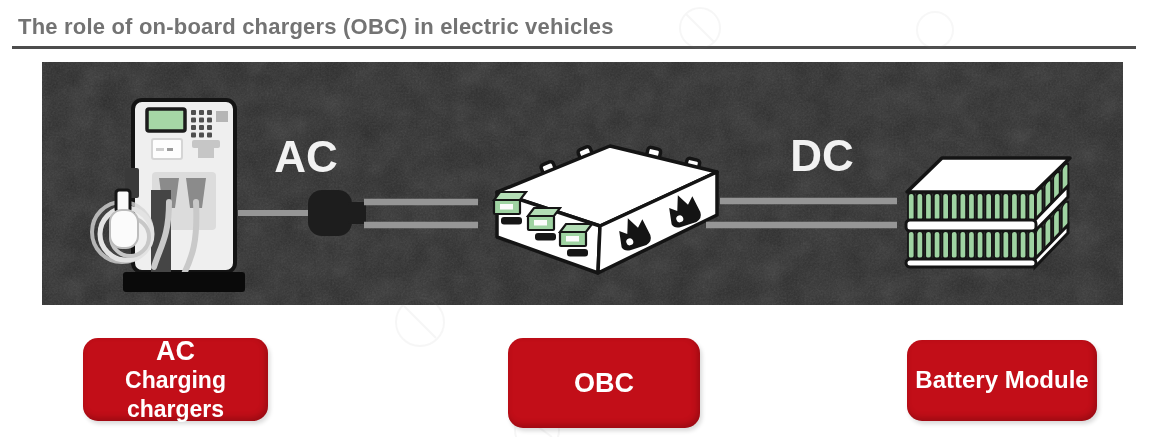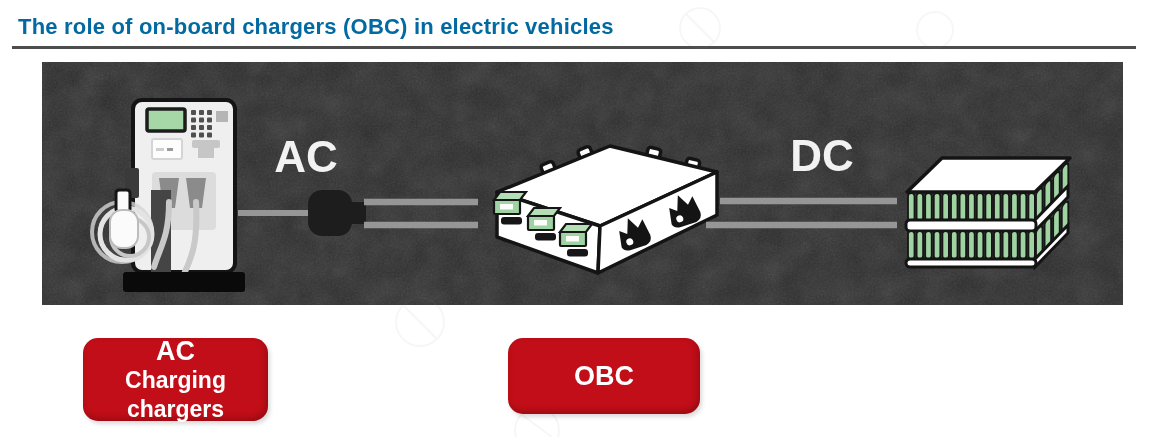--- a/index.html
+++ b/index.html
@@ -1,37 +1,37 @@
 <!DOCTYPE html>
 <html><head>
 <meta charset="utf-8">
 <style>
   html,body{margin:0;padding:0;background:#ffffff;}
   .page{
     position:relative;width:1173px;height:437px;background:#ffffff;overflow:hidden;
     font-family:"Liberation Sans",sans-serif;
   }
   .page-title{
-    position:absolute;left:18px;top:14px;font-size:22px;font-weight:bold;color:#0369a1;
+    position:absolute;left:18px;top:14px;font-size:22px;font-weight:bold;color:#737373;
     letter-spacing:0.2px;white-space:nowrap;
   }
   .title-rule{
     position:absolute;left:12px;top:46px;width:1124px;height:3px;background:#4d4d4d;
   }
   .banner{
     position:absolute;left:42px;top:62px;width:1081px;height:243px;
   }
   .badge{
     position:absolute;background:#c20e18;border-radius:15px;color:#ffffff;
     display:flex;flex-direction:column;align-items:center;justify-content:center;
     font-weight:bold;text-align:center;
     box-shadow:2px 3px 4px rgba(0,0,0,0.15), inset -2px -3px 6px rgba(60,0,5,0.30);
   }
   .badge-ac{left:83px;top:338px;width:185px;height:83px;}
-  .badge-obc{left:508px;top:338px;width:192px;height:76px;gap:28px;}
+  .badge-obc{left:508px;top:338px;width:192px;height:90px;gap:28px;}
   .badge-battery{left:907px;top:340px;width:190px;height:81px;}
   .badge .l1{font-size:27px;line-height:1.12;}
   .badge .l2{font-size:23px;line-height:1.25;}
   .badge .single{font-size:24px;line-height:1.2;}
   .watermarks{position:absolute;left:0;top:0;width:1173px;height:437px;pointer-events:none;}
 </style>
 </head>
 <body>
 
 <div class="page">
@@ -236,14 +236,17 @@
     </g>
   </svg>
 
   <div class="badge badge-ac">
     <span class="l1">AC</span>
     <span class="l2">Charging chargers</span>
   </div>
   <div class="badge badge-obc">
     <span class="l1">OBC</span>
   </div>
+  <div class="badge badge-battery">
+    <span class="single">Battery Module</span>
+  </div>
 
 </div>
 
 </body></html>

